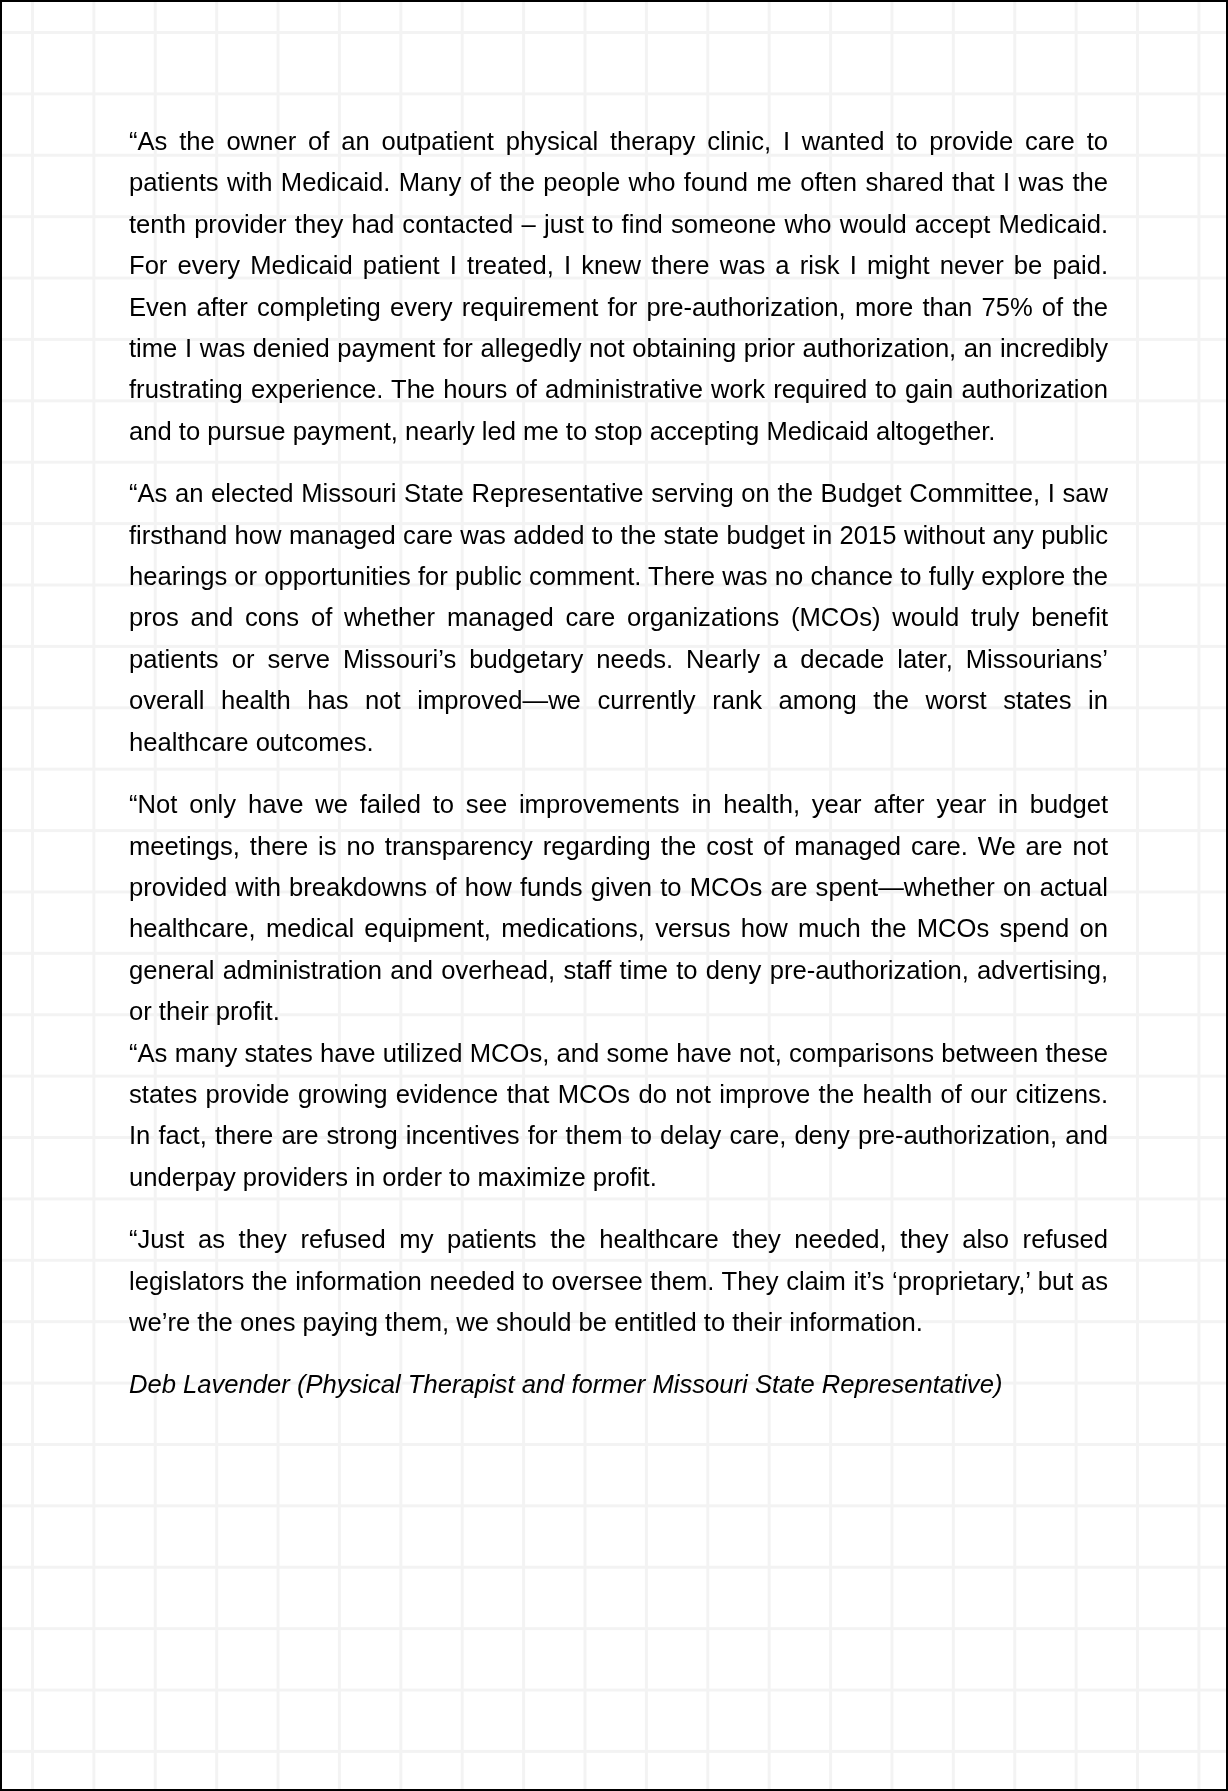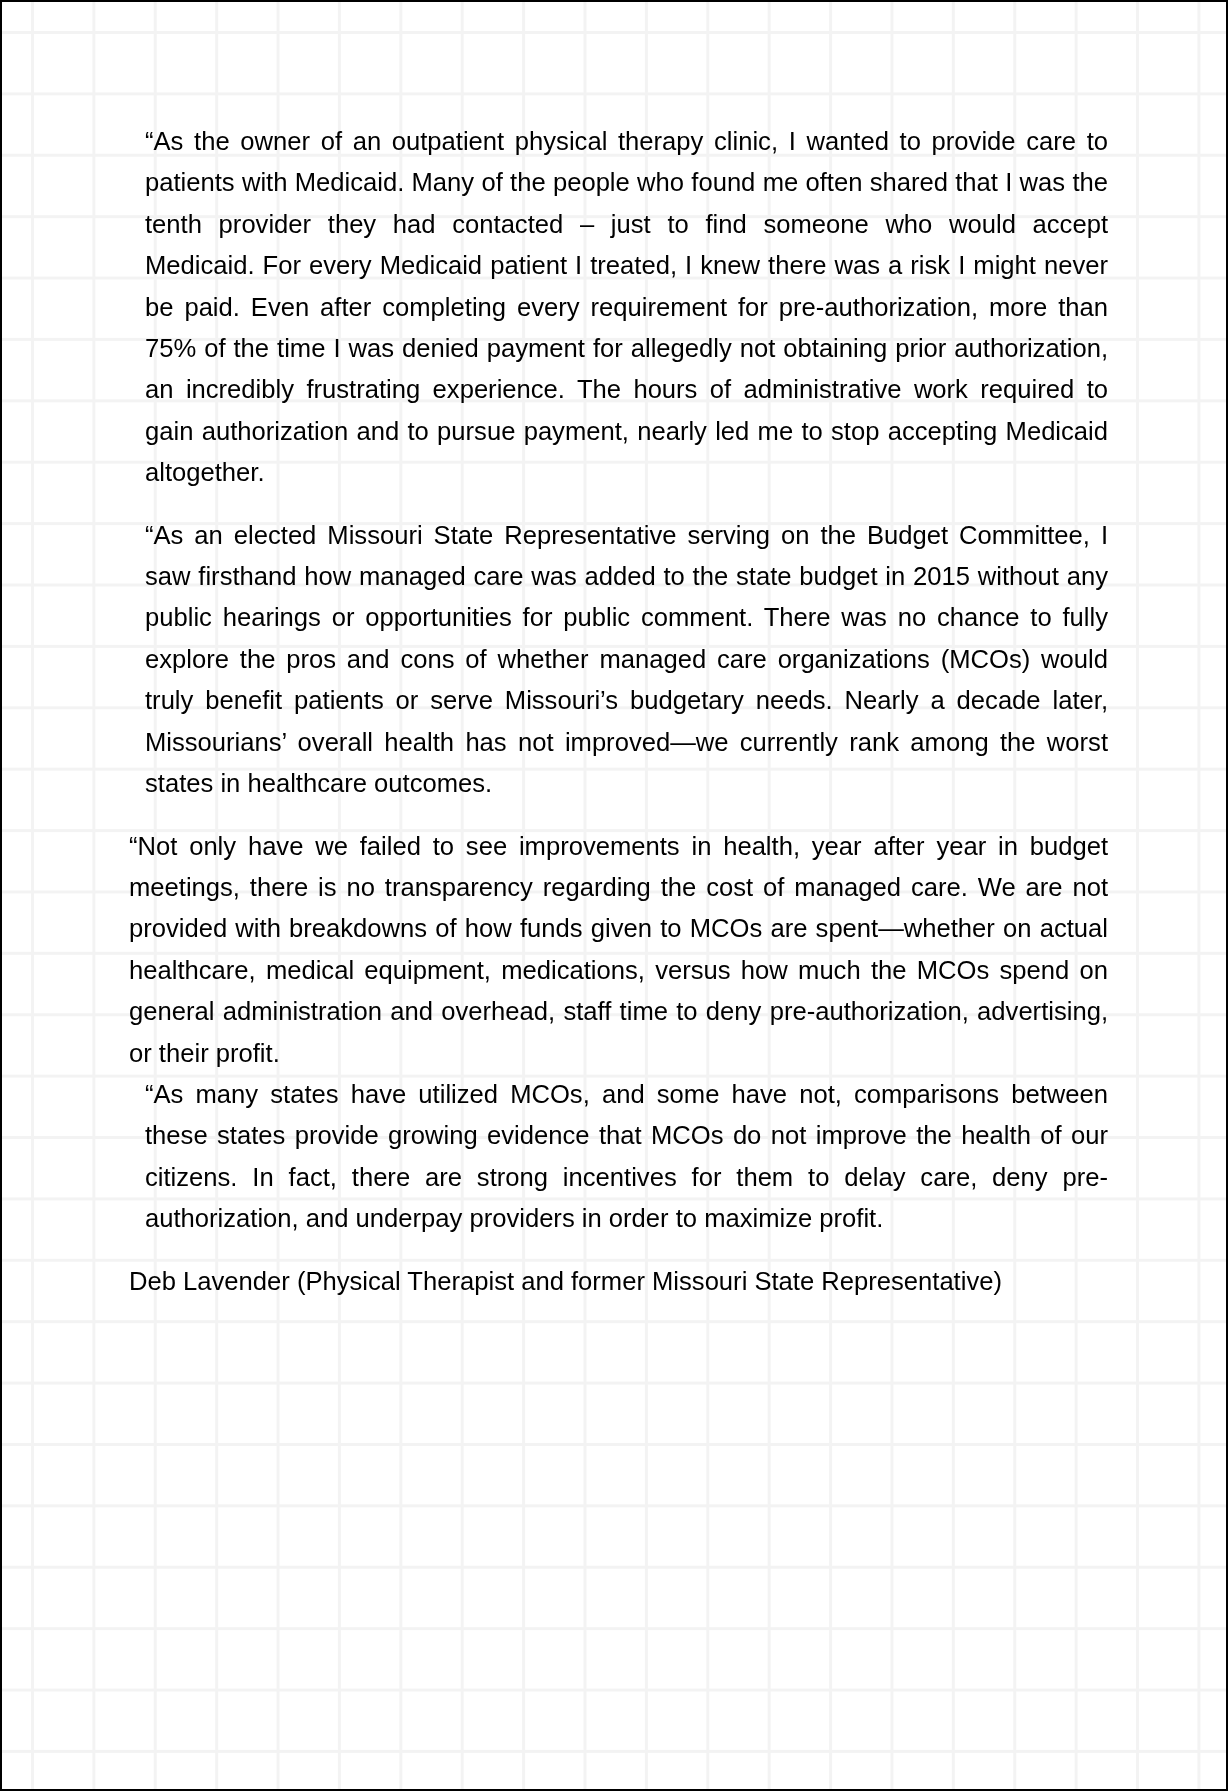--- a/index.html
+++ b/index.html
@@ -38,33 +38,34 @@
       line-height: 41.4px;
       color: #000000;
     }
     .para {
       margin: 0;
       text-align: justify;
       text-align-last: left;
     }
     .para.gap-after {
       margin-bottom: 21px;
-      margin-left: 16px;
     }
     .signature {
       margin: 0;
       margin-top: 4px;
+      font-style: italic;
       text-align: left;
       white-space: nowrap;
     }
   </style>
 </head>
 <body>
 
 <div class="page">
   <div class="content">
     <p class="para gap-after">“As the owner of an outpatient physical therapy clinic, I wanted to provide care to patients with Medicaid. Many of the people who found me often shared that I was the tenth provider they had contacted – just to find someone who would accept Medicaid. For every Medicaid patient I treated, I knew there was a risk I might never be paid. Even after completing every requirement for pre-authorization, more than 75% of the time I was denied payment for allegedly not obtaining prior authorization, an incredibly frustrating experience. The hours of administrative work required to gain authorization and to pursue payment, nearly led me to stop accepting Medicaid altogether.</p>
     <p class="para gap-after">“As an elected Missouri State Representative serving on the Budget Committee, I saw firsthand how managed care was added to the state budget in 2015 without any public hearings or opportunities for public comment. There was no chance to fully explore the pros and cons of whether managed care organizations (MCOs) would truly benefit patients or serve Missouri’s budgetary needs. Nearly a decade later, Missourians’ overall health has not improved—we currently rank among the worst states in healthcare outcomes.</p>
     <p class="para">“Not only have we failed to see improvements in health, year after year in budget meetings, there is no transparency regarding the cost of managed care. We are not provided with breakdowns of how funds given to MCOs are spent—whether on actual healthcare, medical equipment, medications, versus how much the MCOs spend on general administration and overhead, staff time to deny pre-authorization, advertising, or their profit.</p>
     <p class="para gap-after">“As many states have utilized MCOs, and some have not, comparisons between these states provide growing evidence that MCOs do not improve the health of our citizens. In fact, there are strong incentives for them to delay care, deny pre-authorization, and underpay providers in order to maximize profit.</p>
+    <p class="para gap-after">“Just as they refused my patients the healthcare they needed, they also refused legislators the information needed to oversee them. They claim it’s ‘proprietary,’ but as we’re the ones paying them, we should be entitled to their information.</p>
     <p class="signature">Deb Lavender (Physical Therapist and former Missouri State Representative)</p>
   </div>
 </div>
 
 </body></html>

